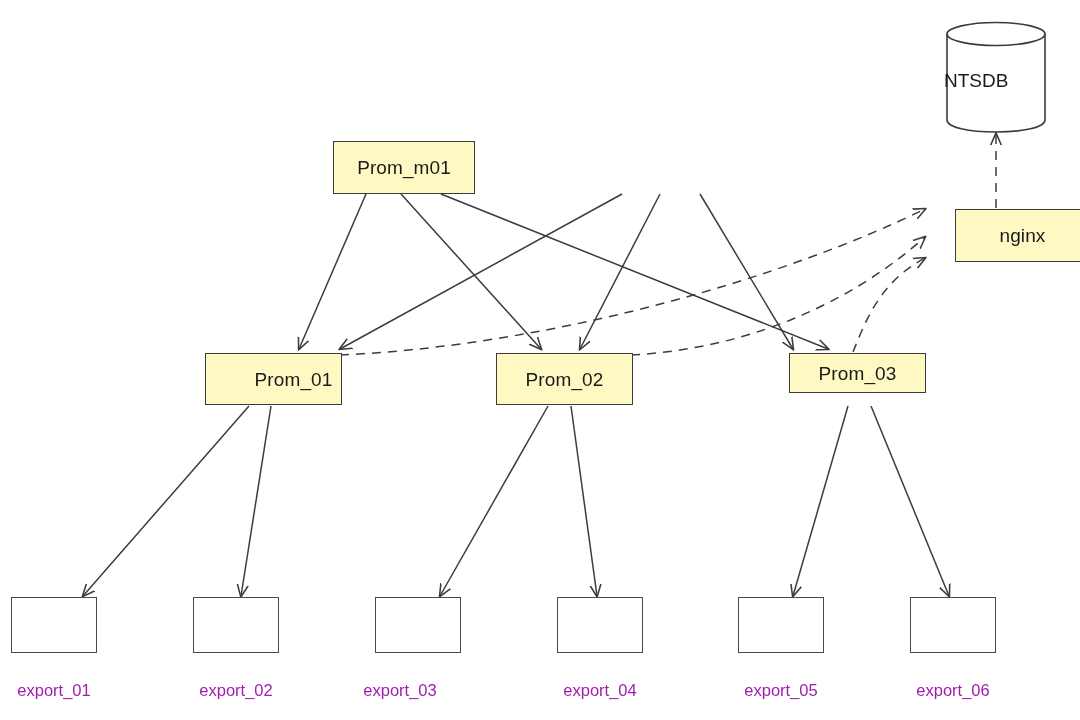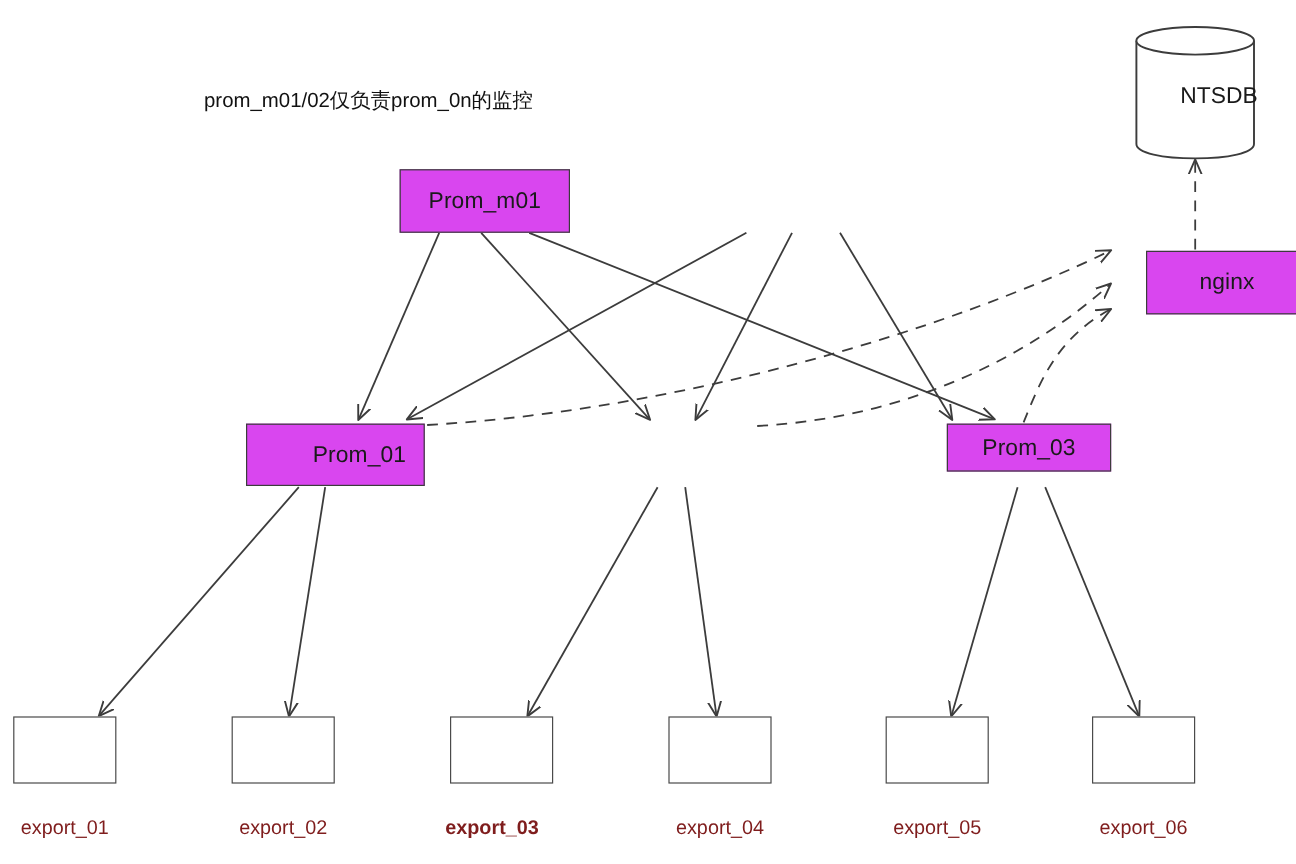--- a/index.html
+++ b/index.html
@@ -25,21 +25,21 @@
     position: absolute;
     left: 0;
     top: 0;
     width: 1080px;
     height: 720px;
     pointer-events: none;
   }
   .node {
     position: absolute;
     box-sizing: border-box;
-    background: #d946ef;
+    background: #fef9c3;
     border: 1.6px solid #3c3c3c;
     display: flex;
     align-items: center;
     justify-content: center;
   }
   .node-label {
     font-size: 19px;
     line-height: 1;
     color: #1a1a1a;
     white-space: nowrap;
@@ -48,49 +48,48 @@
   .export-box {
     position: absolute;
     box-sizing: border-box;
     background: #ffffff;
     border: 1.5px solid #4a4a4a;
   }
   .export-caption {
     position: absolute;
     font-size: 16.5px;
     line-height: 1;
-    color: #7f1d1d;
+    color: #a21caf;
     white-space: nowrap;
     text-align: center;
   }
   .diagram-title {
     position: absolute;
     font-size: 17px;
     line-height: 1;
     color: #111111;
     white-space: nowrap;
   }
   .cylinder {
     position: absolute;
   }
   .cylinder-label {
     position: absolute;
     width: 100%;
-    text-align: right;
+    text-align: left;
     font-size: 19px;
     color: #1a1a1a;
     white-space: nowrap;
   }
 </style>
 </head>
 <body>
 
 <div id="canvas-root">
 
-  <div class="diagram-title" style="left:170px; top:75px;">prom_m01/02仅负责prom_0n的监控</div>
 
   <svg id="edges-layer" viewBox="0 0 1080 720">
     <defs>
       <marker id="arrow-solid" viewBox="0 0 12 12" refX="10" refY="6" markerWidth="9" markerHeight="9" orient="auto-start-reverse">
         <path d="M 0 1.2 L 11 6 L 0 10.8" fill="none" stroke="#3c3c3c" stroke-width="1.4" stroke-linecap="round" stroke-linejoin="round"></path>
       </marker>
       <marker id="arrow-dashed" viewBox="0 0 12 12" refX="10" refY="6" markerWidth="9" markerHeight="9" orient="auto-start-reverse">
         <path d="M 0 1.2 L 11 6 L 0 10.8" fill="none" stroke="#3c3c3c" stroke-width="1.4" stroke-linecap="round" stroke-linejoin="round"></path>
       </marker>
     </defs>
@@ -122,24 +121,27 @@
 
       <line x1="996" y1="208" x2="996" y2="134" stroke-dasharray="9 7" marker-end="url(#arrow-dashed)"></line>
     </g>
   </svg>
 
   <div class="node" style="left:333px; top:141px; width:142px; height:53px;">
     <span class="node-label">Prom_m01</span>
   </div>
 
 
-  <div class="node" style="left:205px; top:353px; width:149px; height:52px;padding-left:40px;">
+  <div class="node" style="left:205px; top:353px; width:137px; height:52px;padding-left:40px;">
     <span class="node-label">Prom_01</span>
   </div>
 
+  <div class="node" style="left:496px; top:353px; width:137px; height:52px;">
+    <span class="node-label">Prom_02</span>
+  </div>
 
   <div class="node" style="left:789px; top:353px; width:137px; height:40px;">
     <span class="node-label">Prom_03</span>
   </div>
 
   <div class="node" style="left:929px; top:209px; width:135px; height:53px;margin-left:26px;">
     <span class="node-label">nginx</span>
   </div>
 
   <div class="cylinder" style="left:944px; top:20px; width:104px; height:114px;">
@@ -152,18 +154,18 @@
 
   <div class="export-box" style="left:11px;  top:597px; width:86px; height:56px;"></div>
   <div class="export-box" style="left:193px; top:597px; width:86px; height:56px;"></div>
   <div class="export-box" style="left:375px; top:597px; width:86px; height:56px;"></div>
   <div class="export-box" style="left:557px; top:597px; width:86px; height:56px;"></div>
   <div class="export-box" style="left:738px; top:597px; width:86px; height:56px;"></div>
   <div class="export-box" style="left:910px; top:597px; width:86px; height:56px;"></div>
 
   <div class="export-caption" style="left:6px;   top:682px; width:96px;">export_01</div>
   <div class="export-caption" style="left:188px; top:682px; width:96px;">export_02</div>
-  <div class="export-caption" style="left:362px; top:682px; width:96px;font-weight:bold;">export_03</div>
+  <div class="export-caption" style="left:352px; top:682px; width:96px;">export_03</div>
   <div class="export-caption" style="left:552px; top:682px; width:96px;">export_04</div>
   <div class="export-caption" style="left:733px; top:682px; width:96px;">export_05</div>
   <div class="export-caption" style="left:905px; top:682px; width:96px;">export_06</div>
 
 </div>
 
 </body></html>

